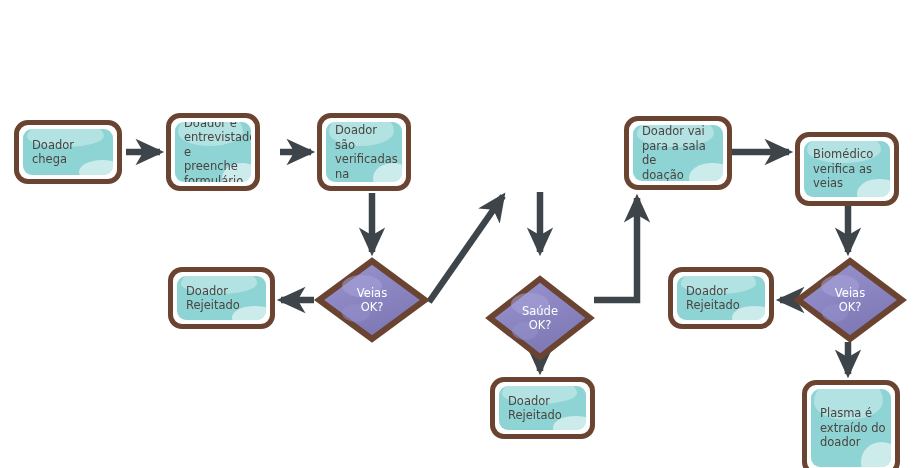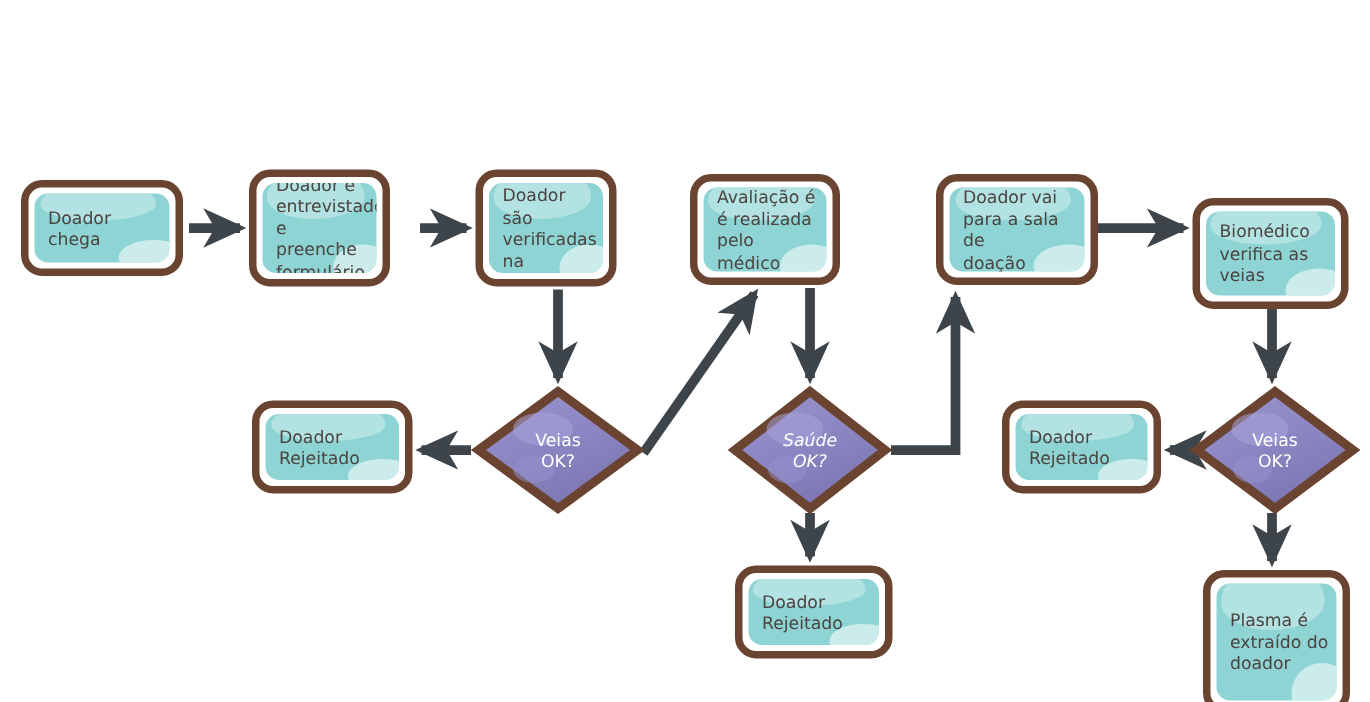--- a/index.html
+++ b/index.html
@@ -168,27 +168,20 @@
 
   <div class="node box" style="left:317px; top:113px; width:94px; height:78px;">
     <div class="box-inner">
       <div class="box-label">As veias do
 Doador são
 verificadas na
 sala de espera</div>
     </div>
   </div>
 
-  <div class="node box" style="left:460px; top:116px; width:100px; height:74px;">
-    <div class="box-inner">
-      <div class="box-label">Avaliação é
-é realizada
-pelo médico</div>
-    </div>
-  </div>
 
   <div class="node box" style="left:600px; top:116px; width:108px; height:74px;margin-left:24px;">
     <div class="box-inner">
       <div class="box-label">Doador vai
 para a sala de
 doação</div>
     </div>
   </div>
 
   <div class="node box" style="left:795px; top:132px; width:104px; height:74px;">
@@ -238,21 +231,21 @@
         </linearGradient>
       </defs>
       <polygon points="56,3 109,42 56,81 3,42" fill="url(#dg1)" stroke="#6a4430" stroke-width="6"></polygon>
       <ellipse cx="46" cy="28" rx="20" ry="11" fill="#a7a2d8" opacity="0.55"></ellipse>
       <ellipse cx="40" cy="55" rx="14" ry="9" fill="#9691cb" opacity="0.5"></ellipse>
     </svg>
     <div class="diamond-label">Veias
 OK?</div>
   </div>
 
-  <div class="node diamond" style="left:487px; top:258px; width:106px; height:84px;font-style:italic;">
+  <div class="node diamond" style="left:487px; top:276px; width:106px; height:84px;">
     <svg width="106" height="84" viewBox="0 0 106 84">
       <defs>
         <linearGradient id="dg2" x1="0" y1="0" x2="0.5" y2="1">
           <stop offset="0%" stop-color="#9a95cd"></stop>
           <stop offset="55%" stop-color="#8b86c2"></stop>
           <stop offset="100%" stop-color="#7d78b4"></stop>
         </linearGradient>
       </defs>
       <polygon points="53,3 103,42 53,81 3,42" fill="url(#dg2)" stroke="#6a4430" stroke-width="6"></polygon>
       <ellipse cx="43" cy="28" rx="19" ry="11" fill="#a7a2d8" opacity="0.55"></ellipse>

